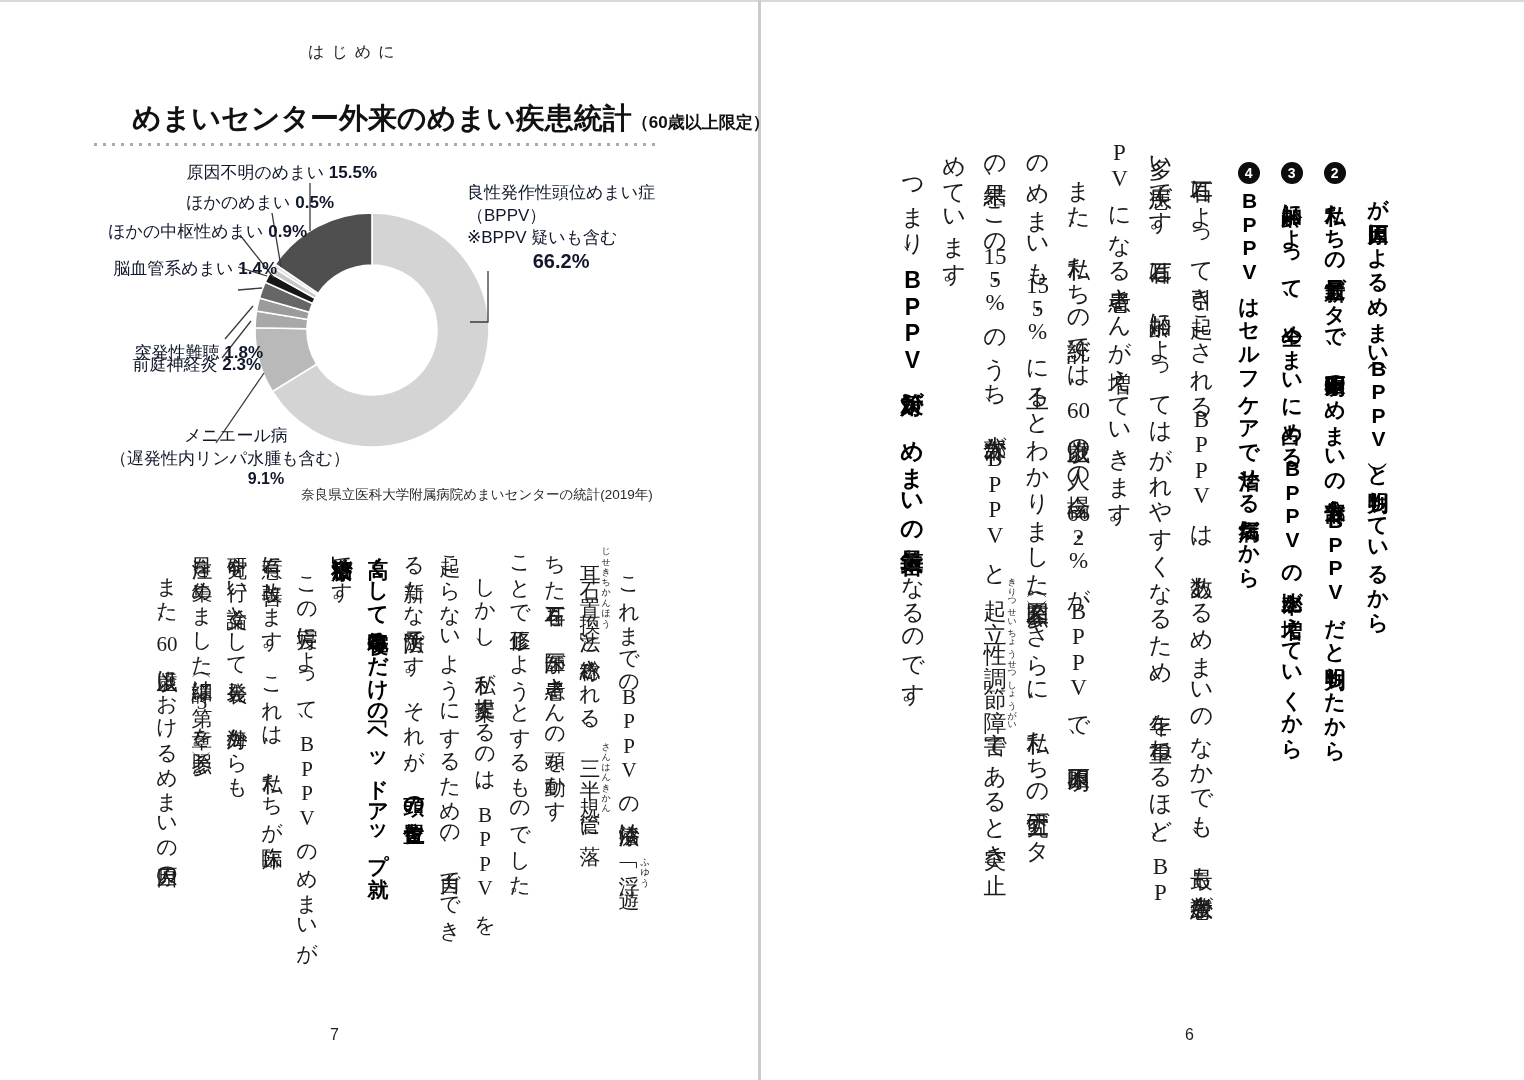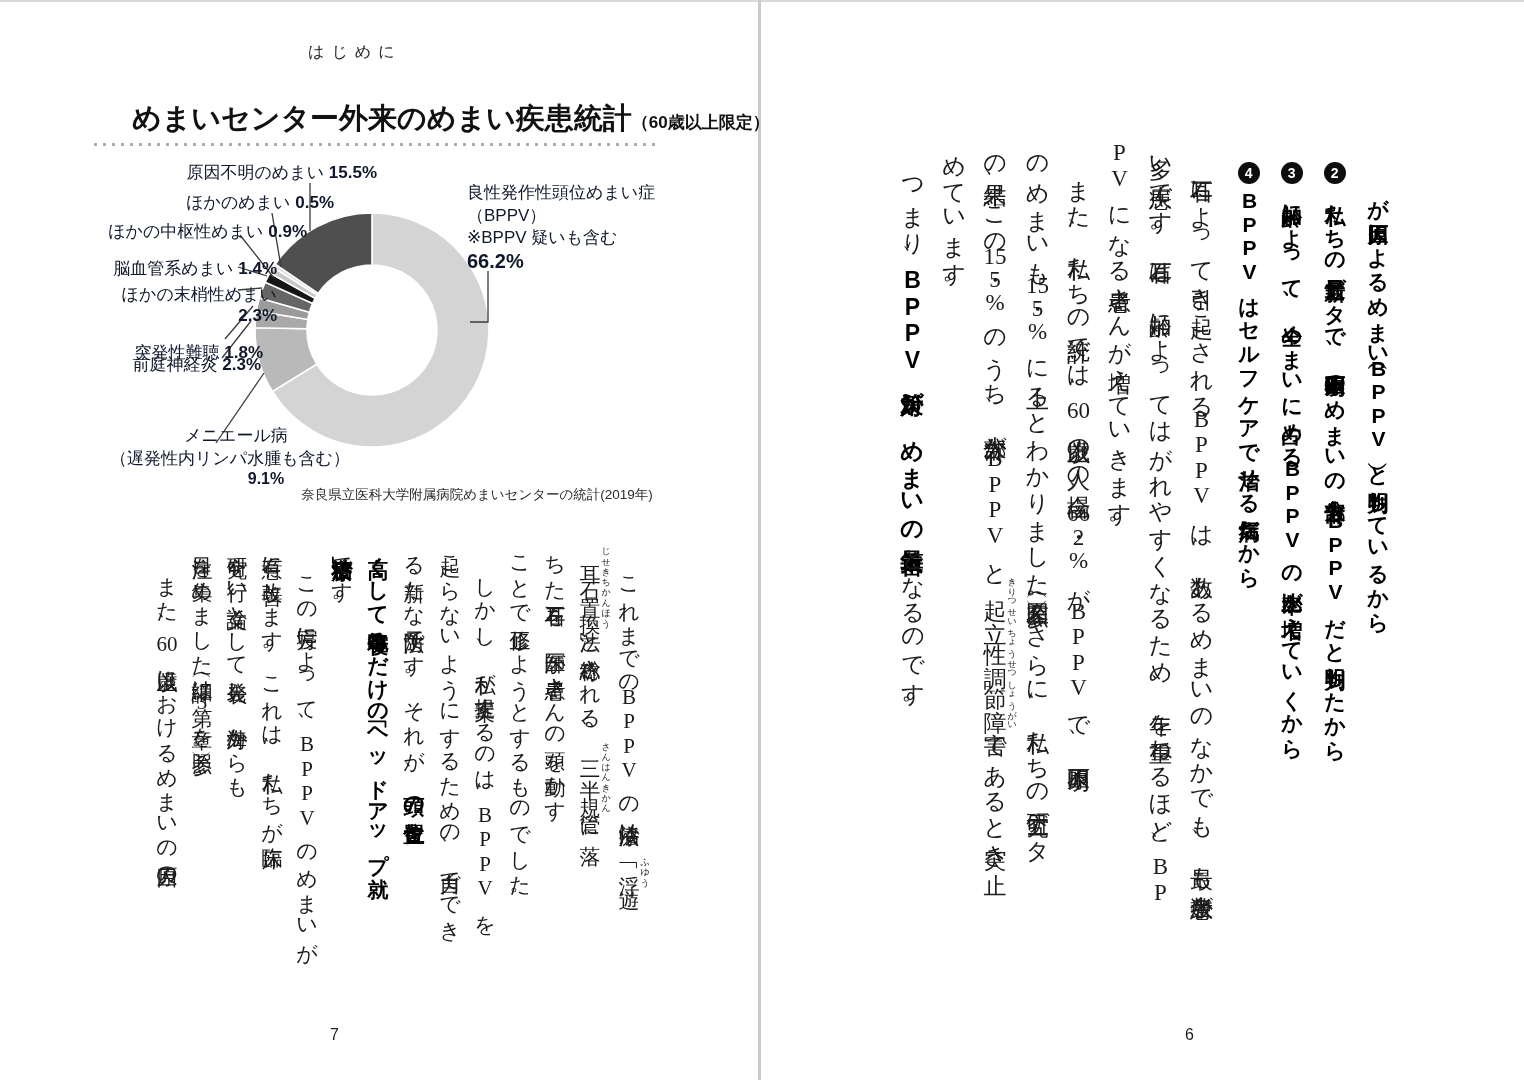--- a/index.html
+++ b/index.html
@@ -109,42 +109,38 @@
     <span class="val">0.5%</span>
   </div>
   <div class="clabel ra" style="right:493px;top:220px;">
     <span>ほかの中枢性めまい</span>
     <span class="val">0.9%</span>
   </div>
   <div class="clabel ra" style="right:523px;top:257px;">
     <span>脳血管系めまい</span>
     <span class="val">1.4%</span>
   </div>
-  <div class="clabel ra" style="right:523px;top:283px;">
-    <span>ほかの末梢性めまい</span><br>
-    <span class="val">2.3%</span>
-  </div>
   <div class="clabel ra" style="right:537px;top:341px;">
     <span>突発性難聴</span>
     <span class="val">1.8%</span>
   </div>
   <div class="clabel ra" style="right:539px;top:353px;">
     <span>前庭神経炎</span>
     <span class="val">2.3%</span>
   </div>
   <div class="clabel" style="left:110px;top:424px;width:252px;">
     <div style="text-align:center;">メニエール病</div>
     <div>（遅発性内リンパ水腫も含む）</div>
     <div class="val" style="text-align:center;padding-left:60px;font-size:16px;">9.1%</div>
   </div>
   <div class="clabel" style="left:467px;top:182px;line-height:22.5px;">
     <div>良性発作性頭位めまい症</div>
     <div>（BPPV）</div>
     <div>※BPPV 疑いも含む</div>
-    <div class="val" style="font-size:20px;">66.2%</div>
+    <div class="val" style="font-size:20px;text-align:center;">66.2%</div>
   </div>
 
   <div class="caption">奈良県立医科大学附属病院めまいセンターの統計(2019年)</div>
 
   <div class="vtext l-body">
       <div class="vcol"><span>　これまでの</span><span class="up">BPPV</span><span>の治療法は、「</span><ruby>浮遊<rt>ふゆう</rt></ruby></div>
       <div class="vcol"><ruby>耳石置換法<rt>じせきちかんほう</rt></ruby><span>」と総称される、</span><ruby>三半規管<rt>さんはんきかん</rt></ruby><span>に落</span></div>
       <div class="vcol"><span>ちた耳石を、医師が患者さんの頭を動かす</span></div>
       <div class="vcol"><span>ことで修正しようとするものでした。</span></div>
       <div class="vcol"><span>　しかし、私が提案するのは、</span><span class="up">BPPV</span><span>を</span></div>

